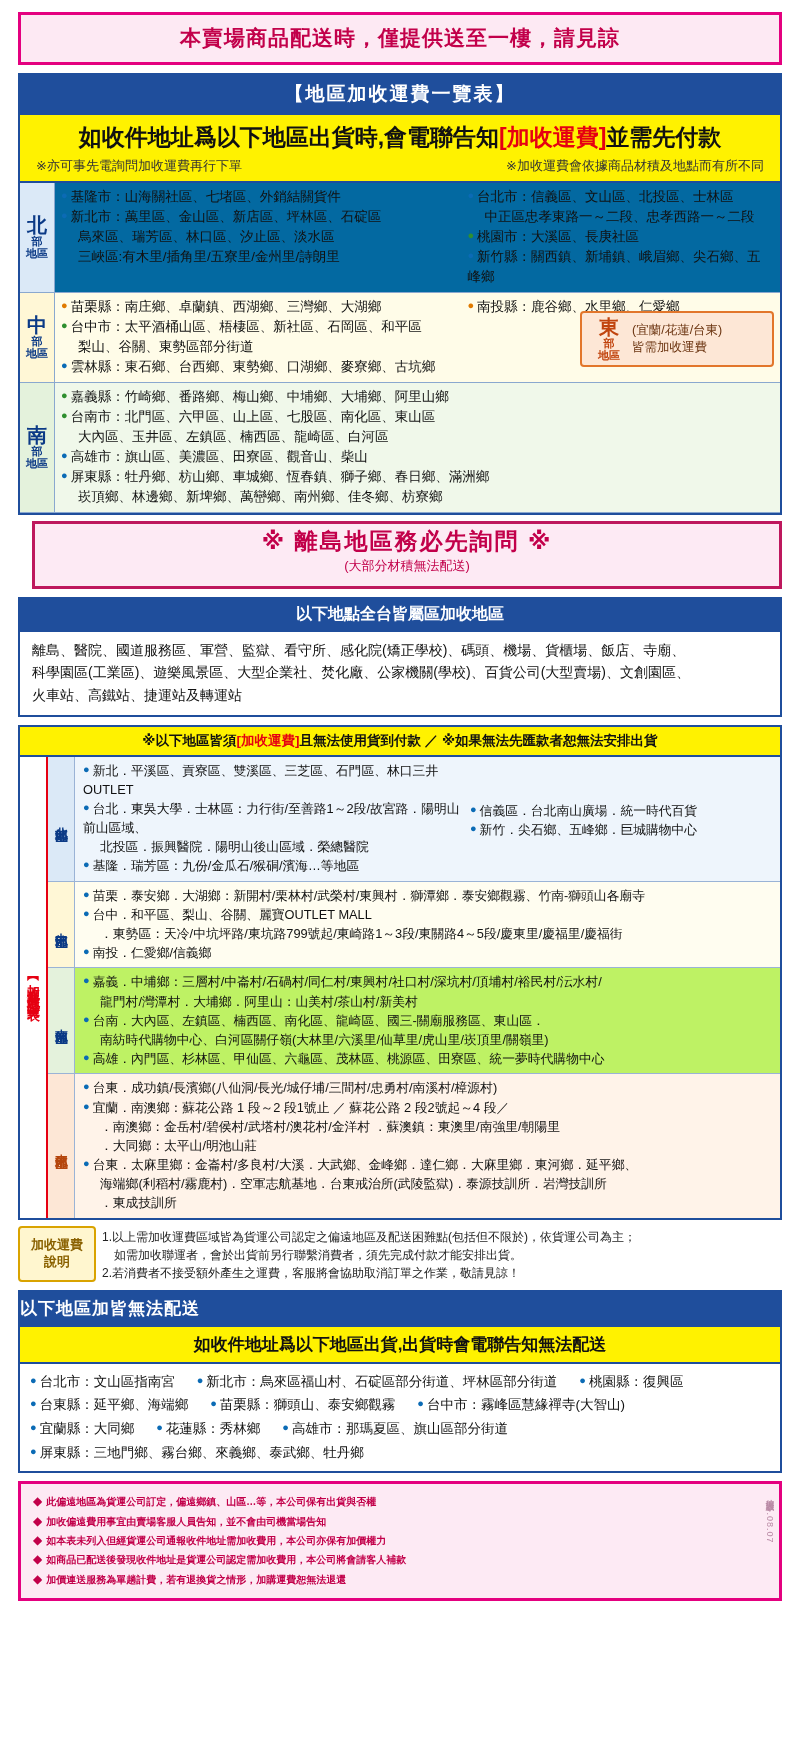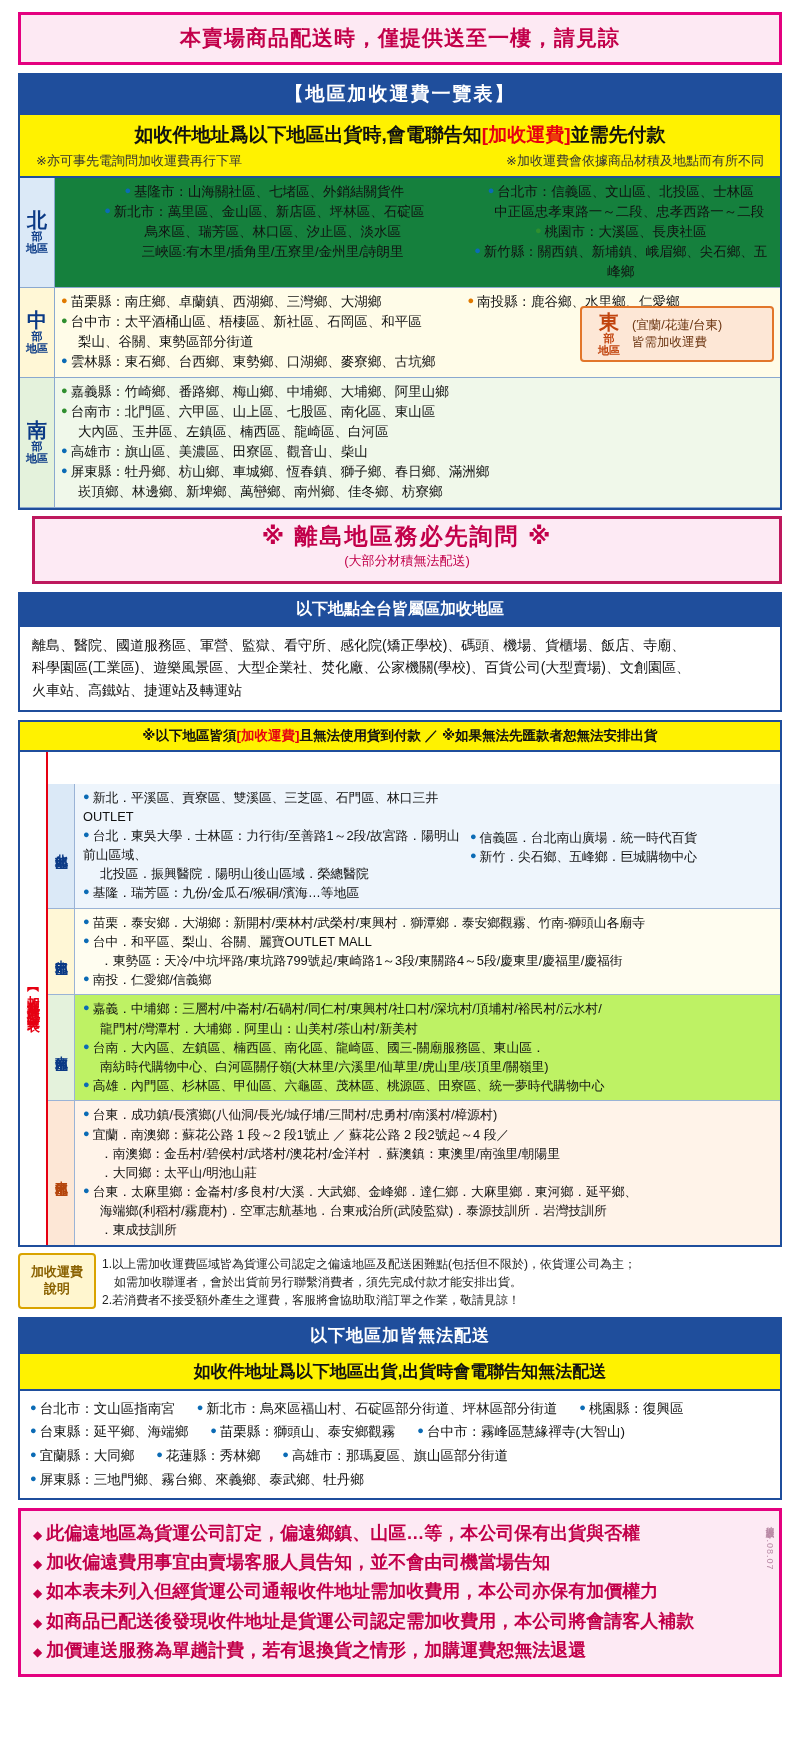--- a/index.html
+++ b/index.html
@@ -33,21 +33,21 @@
     border:2px solid #1f4e9c;
   }
   .yellow-box{
     margin:0 18px;
     background:#fff200;
     border:2px solid #1f4e9c;
     border-top:none;
     padding:7px 10px 4px 10px;
     text-align:center;
   }
-  .yellow-box .l1{font-size:19px;font-weight:bold;color:#111;}
+  .yellow-box .l1{font-size:23px;font-weight:bold;color:#111;}
   .yellow-box .l1 .red{color:#e60012;}
   .yellow-box .l2{
     display:flex;justify-content:space-between;
     font-size:13px;color:#333;margin-top:4px;padding:0 6px 2px 6px;
   }
 
   
   .region-wrap{margin:0 18px;border:2px solid #1f4e9c;border-top:none;background:#fff;position:relative;}
   .region-row{display:flex;align-items:stretch;border-bottom:1px solid #8aa8cf;}
   .region-row:last-child{border-bottom:none;}
@@ -55,21 +55,21 @@
     width:34px;flex:0 0 34px;display:flex;flex-direction:column;
     align-items:center;justify-content:center;font-weight:bold;color:#0b3a86;
     border-right:1px solid #8aa8cf;line-height:1.05;padding:2px 0;
   }
   .reg-tag .big{font-size:20px;}
   .reg-tag .sm{font-size:11px;letter-spacing:0;}
   .reg-north{background:#dbe9f7;}
   .reg-mid{background:#fff7d6;}
   .reg-south{background:#e4f2dc;}
   .reg-body{flex:1;padding:4px 6px 5px 6px;font-size:13.5px;line-height:1.48;}
-  .reg-north-body{background:#15803d;text-align:center;}
+  .reg-north-body{background:#0369a1;}
   .reg-mid-body{background:#fffce8;}
   .reg-south-body{background:#f0f8ea;}
   .two-col{display:flex;}
   .two-col .c1{flex:0 0 57%;}
   .two-col .c2{flex:1;}
   .dot::before{content:"●";color:#0b6bb5;font-size:11px;margin-right:3px;position:relative;top:-2px;}
   .dot-g::before{content:"●";color:#2f8f2f;font-size:11px;margin-right:3px;position:relative;top:-2px;}
   .dot-o::before{content:"●";color:#e07a00;font-size:11px;margin-right:3px;position:relative;top:-2px;}
   .indent{padding-left:17px;display:block;}
 
@@ -112,21 +112,21 @@
   
   .biglist{margin:0 18px;display:flex;border:2px solid #1f4e9c;border-top:none;}
   .vlabel{
     flex:0 0 26px;background:#fff;border-right:2px solid #e60012;
     display:flex;align-items:center;justify-content:center;
   }
   .vlabel span{
     writing-mode:vertical-rl;text-orientation:upright;
     color:#e60012;font-weight:bold;font-size:13px;letter-spacing:3px;
   }
-  .biglist-main{flex:1;margin-top:32px;}
+  .biglist-main{flex:1;}
   .zone-row{display:flex;border-bottom:1px solid #9ab3d6;}
   .zone-row:last-child{border-bottom:none;}
   .zone-tag{
     flex:0 0 26px;display:flex;align-items:center;justify-content:center;
     writing-mode:vertical-rl;text-orientation:upright;
     font-weight:bold;font-size:12.5px;color:#0b3a86;letter-spacing:1px;
     border-right:1px solid #9ab3d6;
   }
   .zt-n{background:#dbe9f7;}
   .zt-m{background:#fff7d6;}
@@ -147,40 +147,40 @@
     flex:0 0 74px;border:2px solid #d9a300;background:#fff6cf;border-radius:4px;
     display:flex;align-items:center;justify-content:center;text-align:center;
     font-size:13px;font-weight:bold;color:#8a6100;line-height:1.25;
   }
   .notebox .ntxt{
     flex:1;margin-left:6px;font-size:12px;line-height:1.5;color:#222;padding-top:2px;
   }
 
   
   .cd-title{
-    margin:8px 18px 0 18px;background:#1f4e9c;color:#fff;text-align:center;
+    margin:8px 18px 0 18px;background:#1f4e9c;color:#fff;text-align:left;
     font-weight:bold;font-size:17px;padding:5px 0;letter-spacing:1px;border:2px solid #1f4e9c;
   }
   .cd-yellow{
     margin:0 18px;background:#fff200;border:2px solid #1f4e9c;border-top:none;
     text-align:center;font-size:17px;font-weight:bold;padding:6px 0;
   }
   .cd-body{
     margin:0 18px;border:2px solid #1f4e9c;border-top:none;background:#fff;
     font-size:13.5px;line-height:1.75;padding:6px 0 7px 10px;
   }
   .cd-body .row{display:flex;flex-wrap:wrap;}
   .cd-body .cell{margin-right:22px;white-space:nowrap;}
 
   
   .foot{
     margin:8px 18px 14px 18px;border:3px solid #e4007f;background:#fdeaf4;
     padding:8px 10px 9px 12px;position:relative;
   }
-  .foot .li{color:#c2004a;font-size:18px;font-weight:bold;line-height:1.62;}
+  .foot .li{color:#c2004a;font-size:10px;font-weight:bold;line-height:1.62;}
   .foot .li::before{content:"◆";margin-right:4px;font-size:12px;}
   .foot .vstamp{
     position:absolute;right:3px;top:8px;
     writing-mode:vertical-rl;font-size:9px;color:#b98aa5;letter-spacing:1px;
   }
 </style>
 </head>
 <body>
 
 <div class="page">

